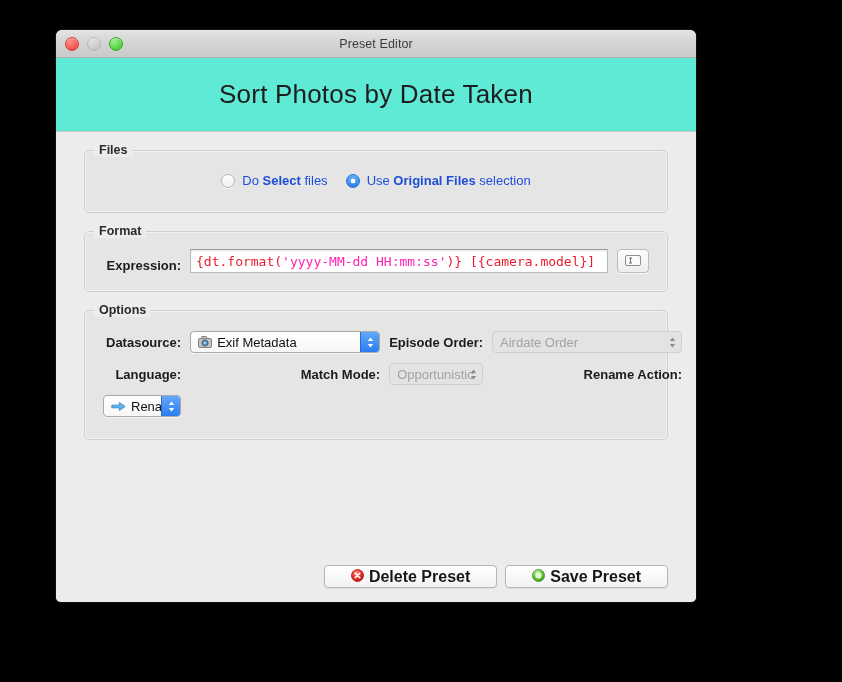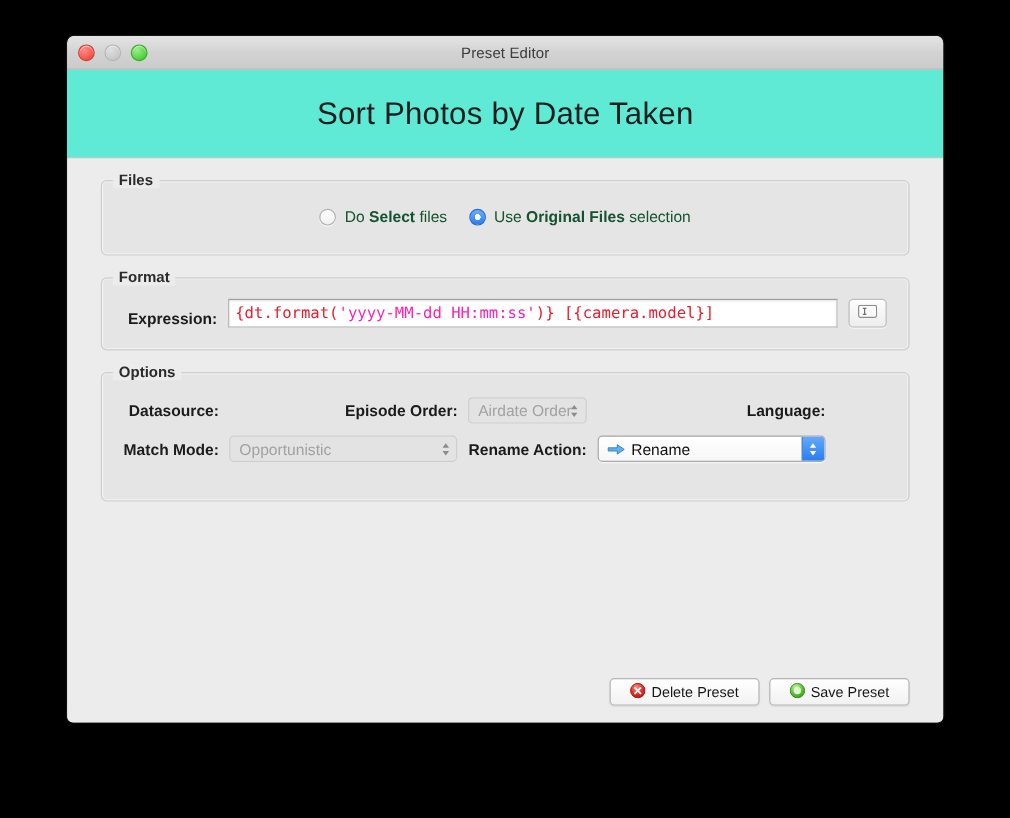--- a/index.html
+++ b/index.html
@@ -13,21 +13,21 @@
   body {
     font-family: "Liberation Sans", sans-serif;
     -webkit-font-smoothing: antialiased;
   }
 
   
   #window {
     position: absolute;
     left: 56px;
     top: 30px;
-    width: 730px;
+    width: 640px;
     height: 572px;
     background: #ececec;
     border-radius: 6px 6px 5px 5px;
     box-shadow: 0 6px 26px rgba(0,0,0,0.75), 0 0 0 1px rgba(255,255,255,0.10);
     overflow: hidden;
   }
 
   
   #titlebar {
     position: relative;
@@ -113,21 +113,21 @@
     display: flex;
     align-items: center;
     justify-content: center;
     gap: 18px;
   }
   .radio-opt {
     display: flex;
     align-items: center;
     gap: 7px;
     font-size: 13px;
-    color: #14532d;
+    color: #1d4ed8;
     cursor: default;
   }
   .radio {
     width: 14px;
     height: 14px;
     border-radius: 50%;
     box-sizing: border-box;
     flex: none;
   }
   .radio.off {
@@ -258,23 +258,23 @@
   }
   .push-button {
     height: 21px;
     border-radius: 4px;
     background: linear-gradient(to bottom, #ffffff, #f2f2f2);
     border: 1px solid #b6b6b6;
     box-shadow: 0 1px 1px rgba(0,0,0,0.07);
     display: flex;
     align-items: center;
     gap: 5px;
-    padding: 0 16px;
-    font-size: 12px;
-    font-weight: 400;
+    padding: 0 26px;
+    font-size: 16px;
+    font-weight: 700;
     color: #171717;
     white-space: nowrap;
   }
 </style>
 </head>
 <body>
 
 <div id="window">
 
   <div id="titlebar">
@@ -329,20 +329,37 @@
           </div>
         </div>
       </div>
     </div>
 
     <div class="group">
       <div class="legend">Options</div>
       <div class="group-body" style="padding:20px 18px 22px;">
         <div class="options-grid" id="options-grid">
             <div class="opt-label">Datasource:</div>
+            <div class="popup enabled">
+              <span class="leadicon">
+                <svg width="14" height="12" viewBox="0 0 14 12">
+                  <rect x="0.5" y="2.5" width="13" height="9" rx="1.5" fill="#c4c4c4" stroke="#808080"></rect>
+                  <rect x="3.5" y="0.5" width="5" height="2.2" rx="0.6" fill="#c4c4c4" stroke="#808080"></rect>
+                  <circle cx="7" cy="7" r="3.1" fill="#4c8fd6" stroke="#5d5d5d" stroke-width="0.9"></circle>
+                  <circle cx="7" cy="7" r="1.3" fill="#9fd0f5"></circle>
+                </svg>
+              </span>
+              <span class="ptext">Exif Metadata</span>
+              <span class="arrows">
+                <svg width="9" height="13" viewBox="0 0 9 13">
+                  <path d="M4.5 1.4 L7.2 5.1 L1.8 5.1 Z" fill="#ffffff"></path>
+                  <path d="M4.5 11.6 L7.2 7.9 L1.8 7.9 Z" fill="#ffffff"></path>
+                </svg>
+              </span>
+            </div>
             <div class="opt-label">Episode Order:</div>
             <div class="popup disabled">
               <span class="ptext">Airdate Order</span>
               <span class="arrows">
                 <svg width="9" height="13" viewBox="0 0 9 13">
                   <path d="M4.5 1.4 L7.2 5.1 L1.8 5.1 Z" fill="#8c8c8c"></path>
                   <path d="M4.5 11.6 L7.2 7.9 L1.8 7.9 Z" fill="#8c8c8c"></path>
                 </svg>
               </span>
             </div>

